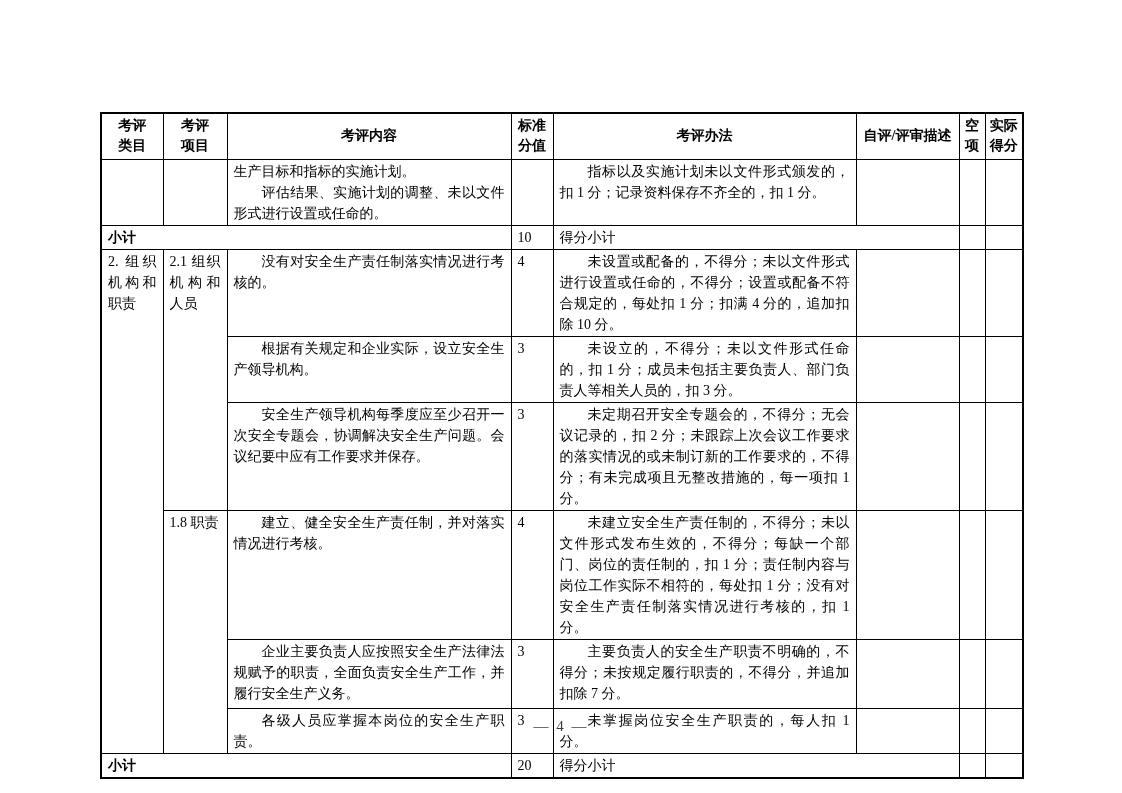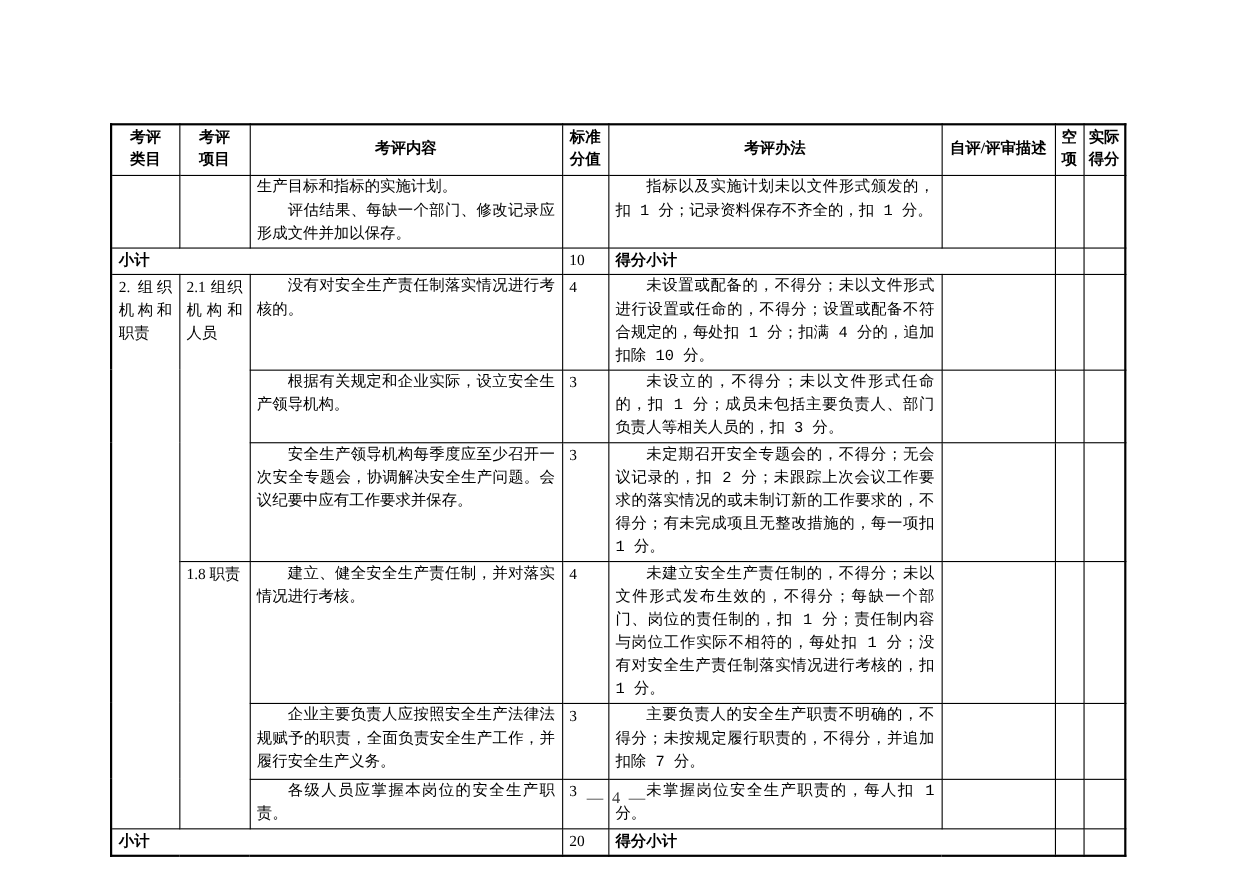--- a/index.html
+++ b/index.html
@@ -47,32 +47,32 @@
     padding: 1px 2px;
     margin-left: 12px;
   }
   td.category-cell, td.item-cell {
     vertical-align: middle;
     text-align: left;
     padding: 1px 5px;
     line-height: 22px;
     margin-top: 35px;
   }
-  p.para { margin: 0; font-family: Liberation Mono, monospace; }
+  p.para { margin: 0; }
   p.indent { text-indent: 2em; }
   tr.subtotal-row td {
     vertical-align: middle;
   }
   td.subtotal-label {
     font-weight: bold;
     padding-left: 38px;
     text-align: left;
   }
   td.subtotal-method {
-    font-weight: bold;
+    font-weight: normal;
     padding-left: 32px;
     text-align: left;
   }
   .footer {
     position: absolute;
     left: 0;
     width: 100%;
     top: 718px;
     text-align: center;
     font-size: 15px;
@@ -112,21 +112,21 @@
 项</th>
       <th>实际
 得分</th>
     </tr>
 
     <tr style="height:61px">
       <td class="category-cell"></td>
       <td class="item-cell"></td>
       <td>
         <p class="para">生产目标和指标的实施计划。</p>
-        <p class="para indent">评估结果、每缺一个部门、修改记录应形成文件并加以保存。</p>
+        <p class="para indent">评估结果、实施计划的调整、未以文件形式进行设置或任命的。</p>
       </td>
       <td class="score-cell"></td>
       <td>
         <p class="para indent">指标以及实施计划未以文件形式颁发的，扣 1 分；记录资料保存不齐全的，扣 1 分。</p>
       </td>
       <td></td>
       <td></td>
       <td></td>
     </tr>
 

